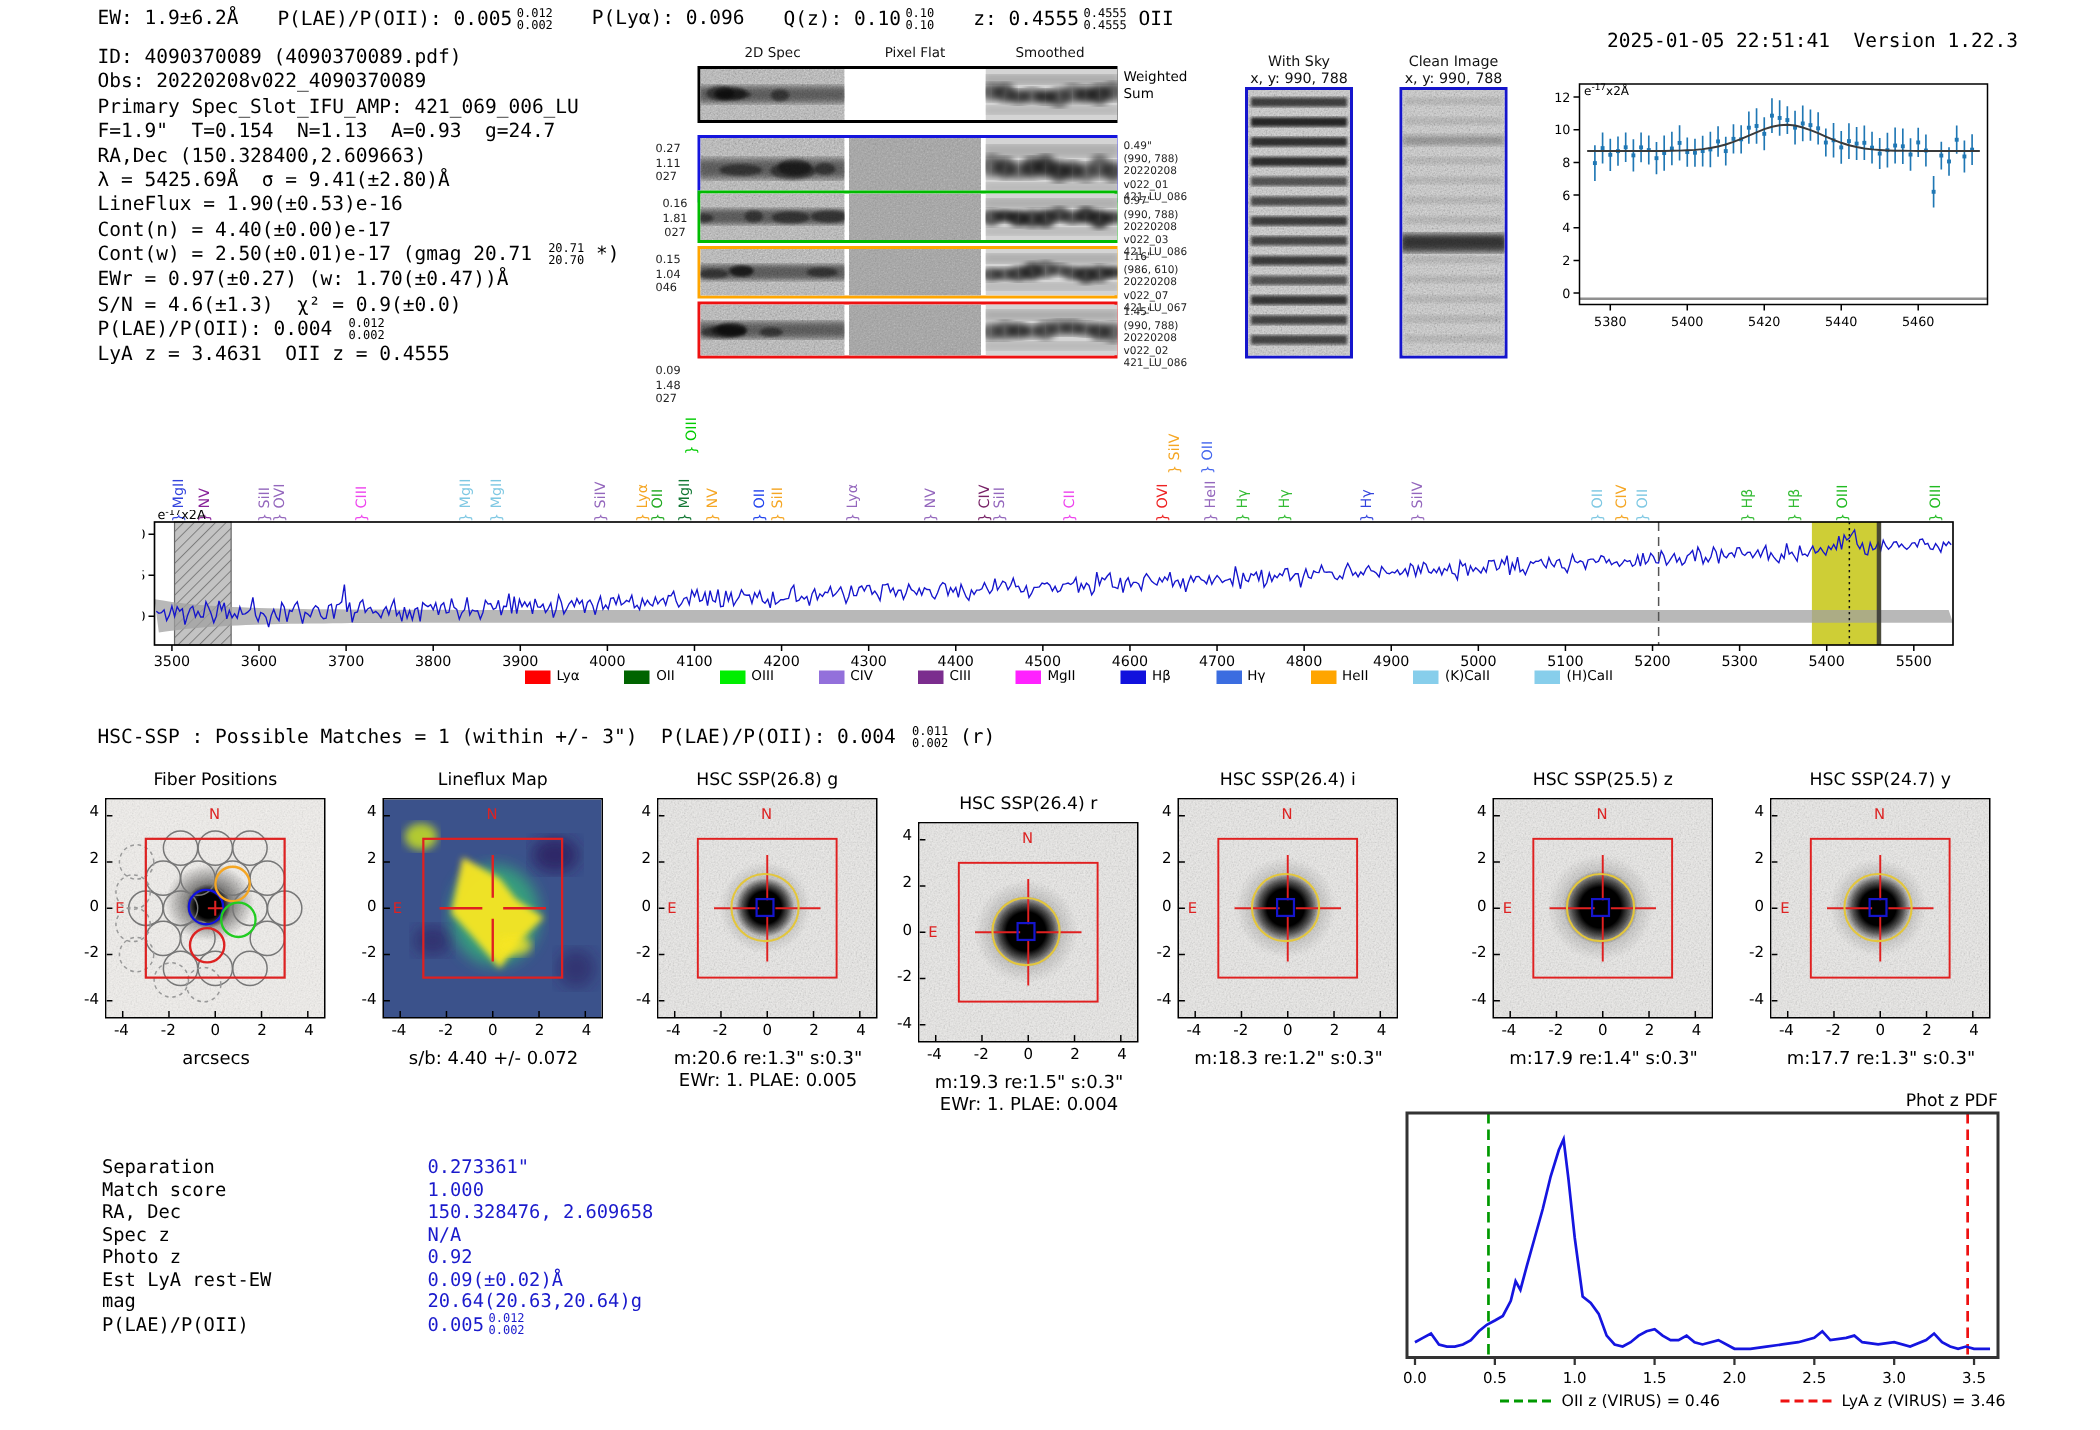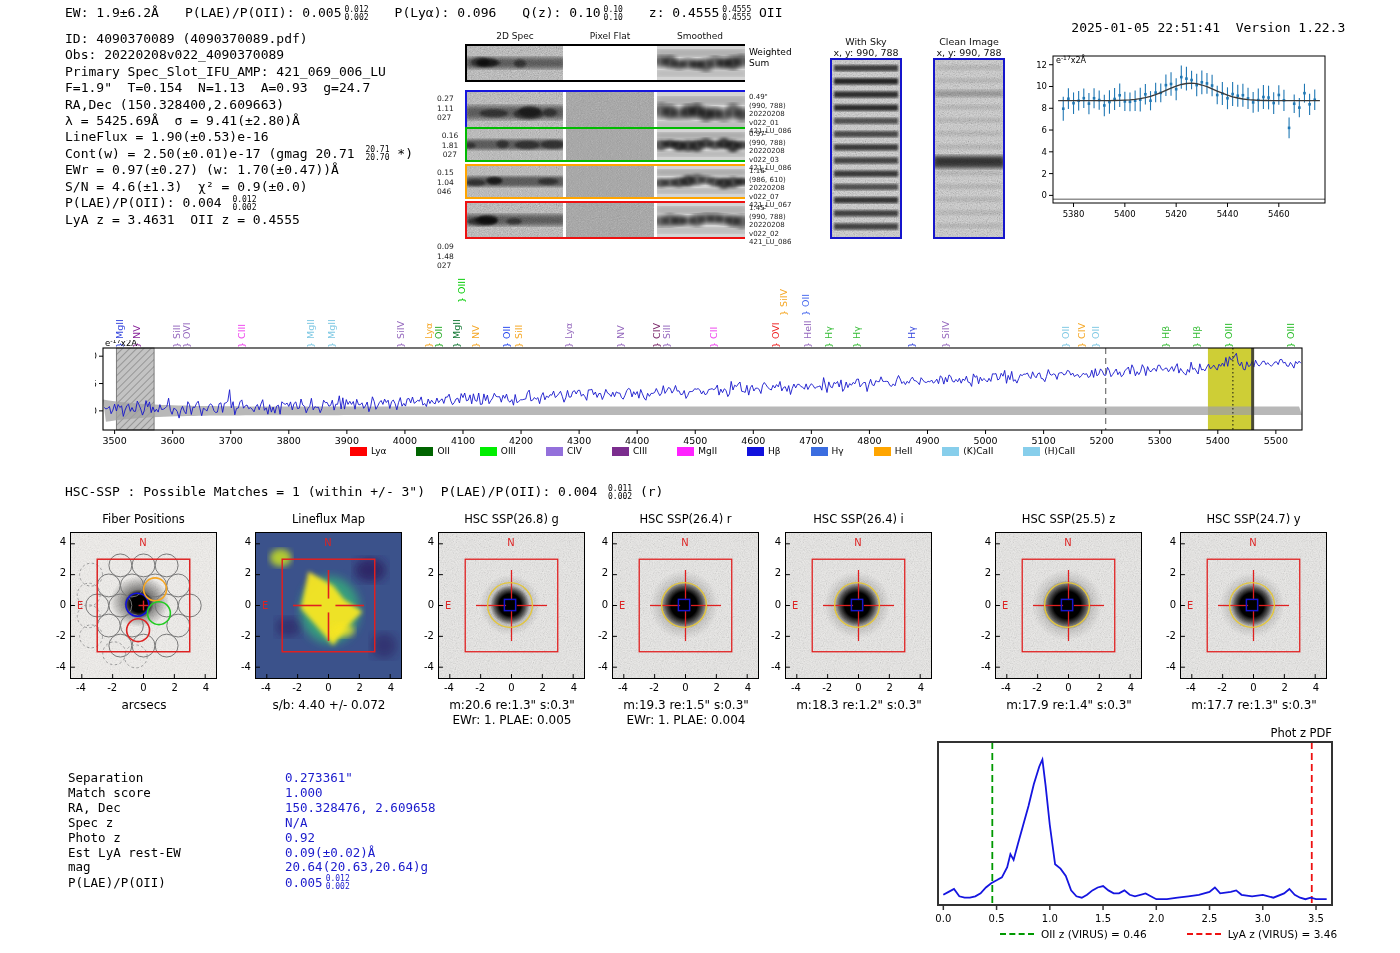--- a/index.html
+++ b/index.html
@@ -83,20 +83,21 @@
   </div>
 
   <div class="abs mono" id="infoBlock" style="left:65px;top:31px;width:420px">
       <div class="info-line">ID: 4090370089 (4090370089.pdf)</div>
       <div class="info-line">Obs: 20220208v022_4090370089</div>
       <div class="info-line">Primary Spec_Slot_IFU_AMP: 421_069_006_LU</div>
       <div class="info-line">F=1.9"  T=0.154  N=1.13  A=0.93  g=24.7</div>
       <div class="info-line">RA,Dec (150.328400,2.609663)</div>
       <div class="info-line">λ = 5425.69Å  σ = 9.41(±2.80)Å</div>
       <div class="info-line">LineFlux = 1.90(±0.53)e-16</div>
+      <div class="info-line">Cont(n) = 4.40(±0.00)e-17</div>
       <div class="info-line">Cont(w) = 2.50(±0.01)e-17 (gmag 20.71 <span class="ss"><span>20.71</span><span>20.70</span></span> *)</div>
       <div class="info-line">EWr = 0.97(±0.27) (w: 1.70(±0.47))Å</div>
       <div class="info-line">S/N = 4.6(±1.3)  χ² = 0.9(±0.0)</div>
       <div class="info-line">P(LAE)/P(OII): 0.004 <span class="ss"><span>0.012</span><span>0.002</span></span></div>
       <div class="info-line">LyA z = 3.4631  OII z = 0.4555</div>
     </div>
 
   <div>
     <span class="colhdr" style="left:470px;top:31px">2D Spec</span>
     <span class="colhdr" style="left:565px;top:31px">Pixel Flat</span>
@@ -774,21 +775,21 @@
         <div class="tick" style="left: 0px; top: 119.777px; width: 18px; text-align: right;">-2</div>
         <div class="tick" style="left: 83.5px; top: 172px; width: 24px; text-align: center;">0</div>
         <div class="tick" style="left: 0px; top: 88.5px; width: 18px; text-align: right;">0</div>
         <div class="tick" style="left: 114.777px; top: 172px; width: 24px; text-align: center;">2</div>
         <div class="tick" style="left: 0px; top: 57.2234px; width: 18px; text-align: right;">2</div>
         <div class="tick" style="left: 146.053px; top: 172px; width: 24px; text-align: center;">4</div>
         <div class="tick" style="left: 0px; top: 25.9468px; width: 18px; text-align: right;">4</div>
         <div class="psub" style="position: absolute; left: -10px; top: 188px; width: 212px; text-align: center;">m:20.6  re:1.3"  s:0.3"</div>
         <div class="psub" style="position: absolute; left: -10px; top: 203px; width: 212px; text-align: center;">EWr: 1. PLAE: 0.005</div>
       </div>
-      <div class="panel" style="left: 590px; top: 0px; width: 190px;">
+      <div class="panel" style="left: 590px; top: 16px; width: 190px;">
         <div class="ptitle" style="position: absolute; left: 22px; top: 2px; width: 147px;">HSC SSP(26.4) r</div>
         <div class="pbox" style="position: absolute; left: 22px; top: 22px; width: 147px; height: 147px; border: 1px solid rgb(0, 0, 0);">
           <svg viewBox="0 0 147 147" style="width: 100%; height: 100%; display: block;">
             <rect width="147" height="147" fill="#edecea"></rect>
             <rect width="147" height="147" filter="url(#grain)" opacity="0.5"></rect>
             <circle cx="72" cy="73" r="35" fill="url(#gblobSoft)" opacity="0.5"></circle>
             <circle cx="72" cy="73" r="24" fill="url(#gblob)"></circle>
             <rect x="26.58" y="26.58" width="93.8" height="93.8" fill="none" stroke="#e02020" stroke-width="1.3"></rect>
             <line x1="37.528" y1="73.5" x2="68.026" y2="73.5" stroke="#e02020" stroke-width="1.3"></line>
             <line x1="78.974" y1="73.5" x2="109.47200000000001" y2="73.5" stroke="#e02020" stroke-width="1.3"></line>

